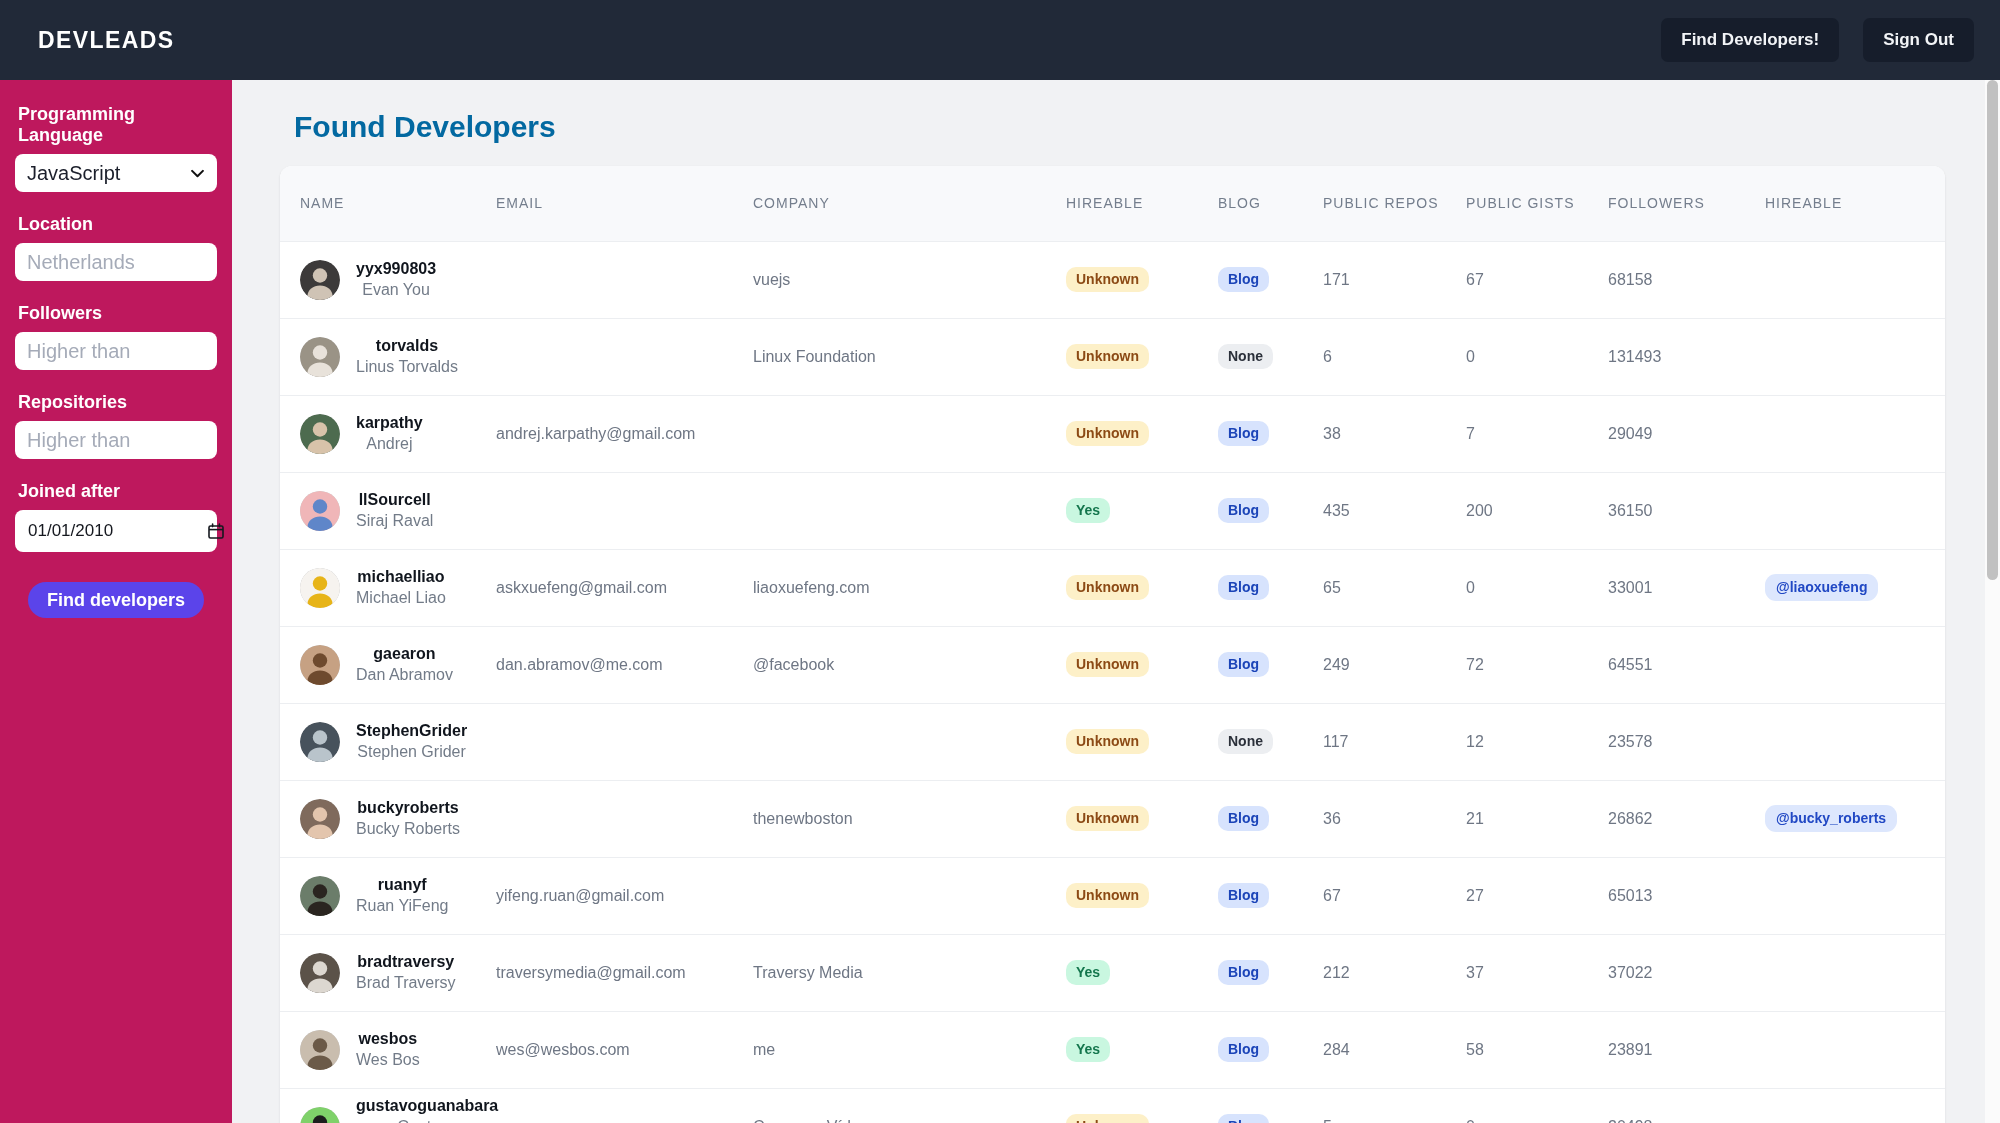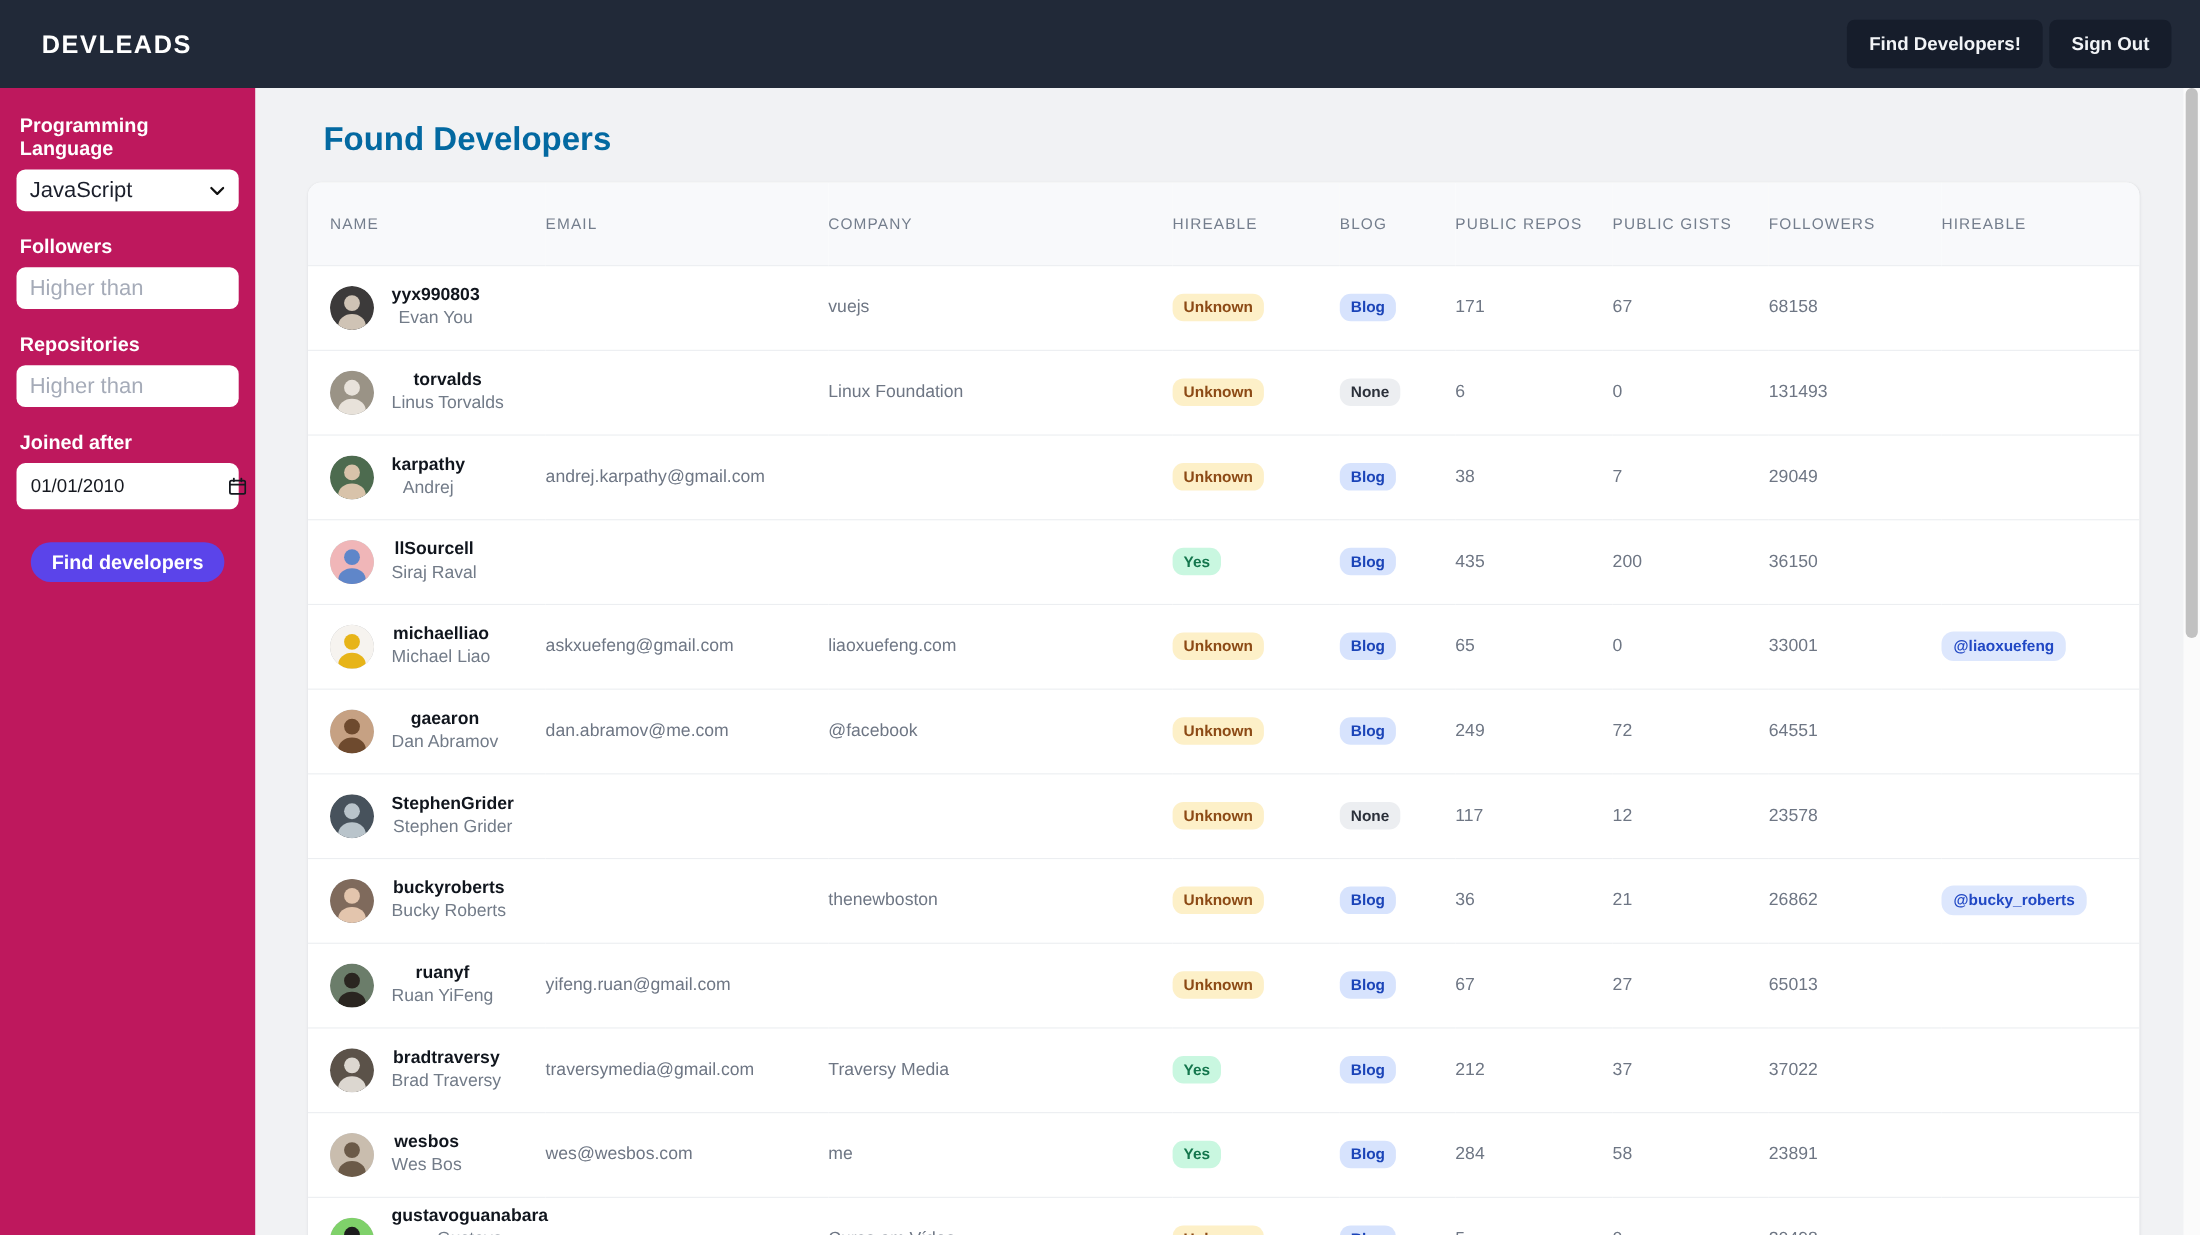--- a/index.html
+++ b/index.html
@@ -15,21 +15,21 @@
   #topbar {
     position: absolute; top: 0; left: 0; width: 2000px; height: 80px;
     background: #212938;
     display: flex; align-items: center; justify-content: space-between;
     padding: 0 26px 0 38px;
     z-index: 20;
   }
   #brand {
     color: #ffffff; font-size: 23px; font-weight: bold; letter-spacing: 1.4px; text-align: center;
   }
-  #topbar-actions { display: flex; gap: 6px; align-items: flex-start; }
+  #topbar-actions { display: flex; gap: 24px; align-items: flex-start; }
   .topbtn {
     background: #161d2b; color: #f2f4f7;
     border: none; border-radius: 7px;
     font-family: "Liberation Sans", sans-serif;
     font-size: 17px; font-weight: bold;
     padding: 12px 20px;
     cursor: pointer;
     white-space: nowrap;
   }
 
@@ -219,20 +219,24 @@
         <option>JavaScript</option>
       </select>
       <span class="select-caret">
         <svg viewBox="0 0 14 10" width="14" height="10" aria-hidden="true">
           <path d="M1.2 2.2 L7 8 L12.8 2.2" fill="none" stroke="#111" stroke-width="2.2" stroke-linecap="round" stroke-linejoin="round"></path>
         </svg>
       </span>
     </div>
   </div>
 
+  <div class="side-group">
+    <div class="side-label spaced">Location</div>
+    <input class="side-field" type="text" placeholder="Netherlands" style="">
+  </div>
 
   <div class="side-group">
     <div class="side-label spaced">Followers</div>
     <input class="side-field" type="text" placeholder="Higher than" style="">
   </div>
 
   <div class="side-group">
     <div class="side-label spaced">Repositories</div>
     <input class="side-field" type="text" placeholder="Higher than" style="">
   </div>

